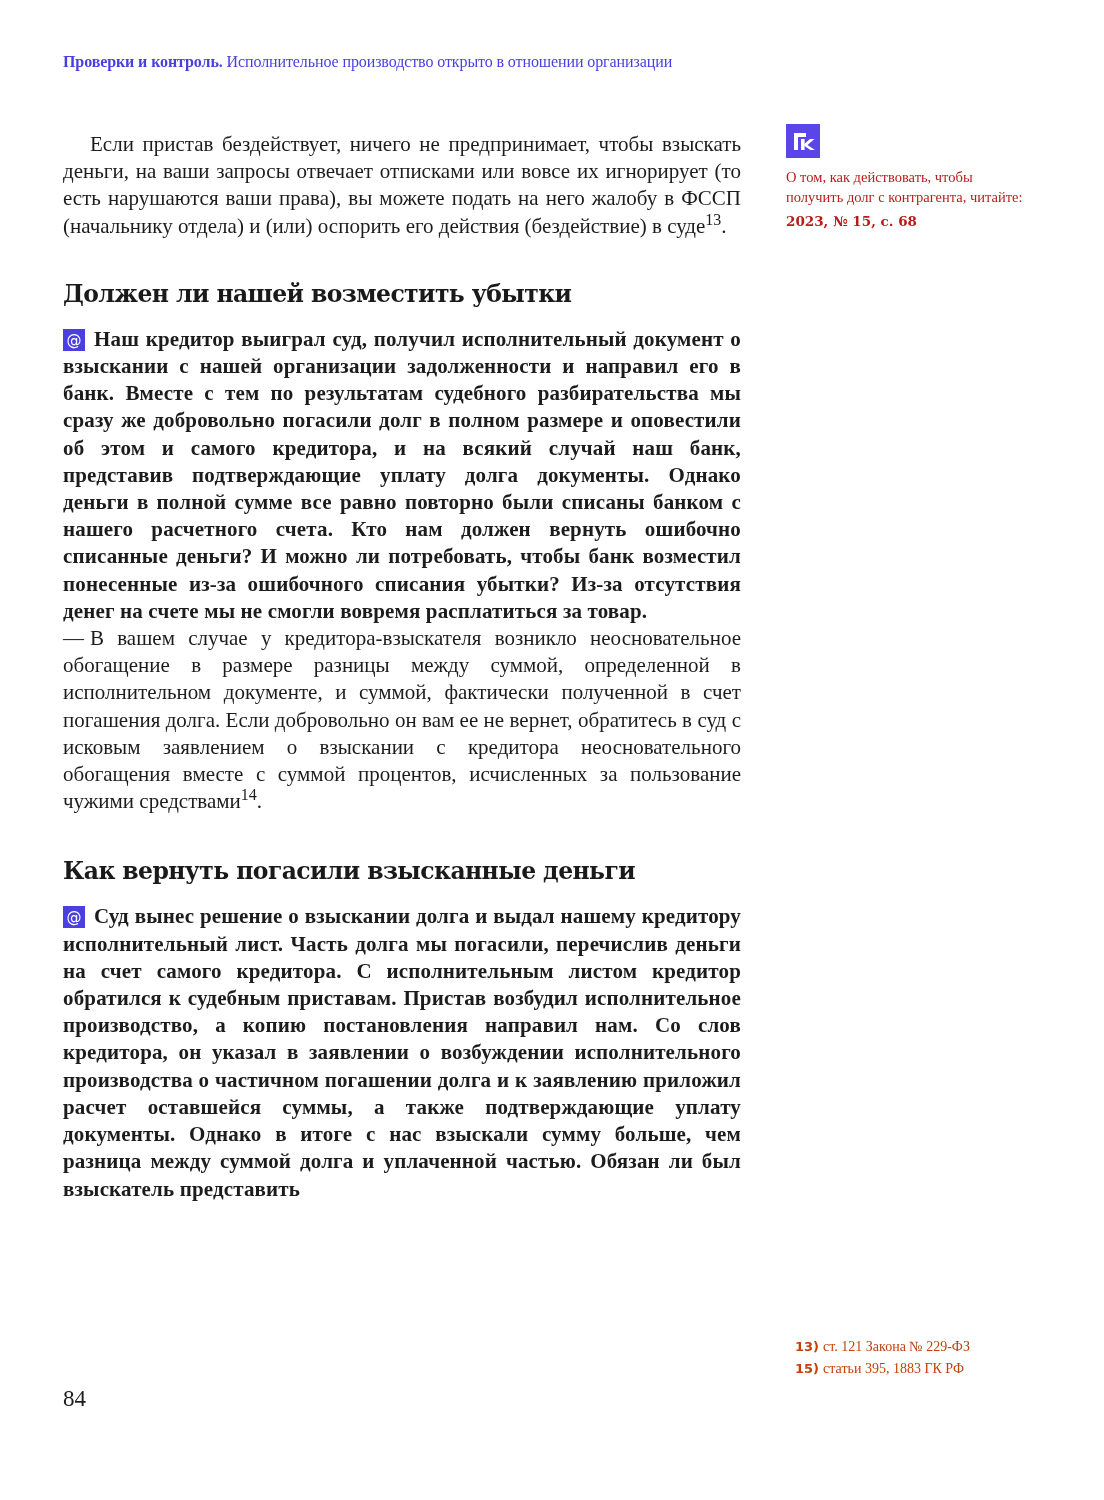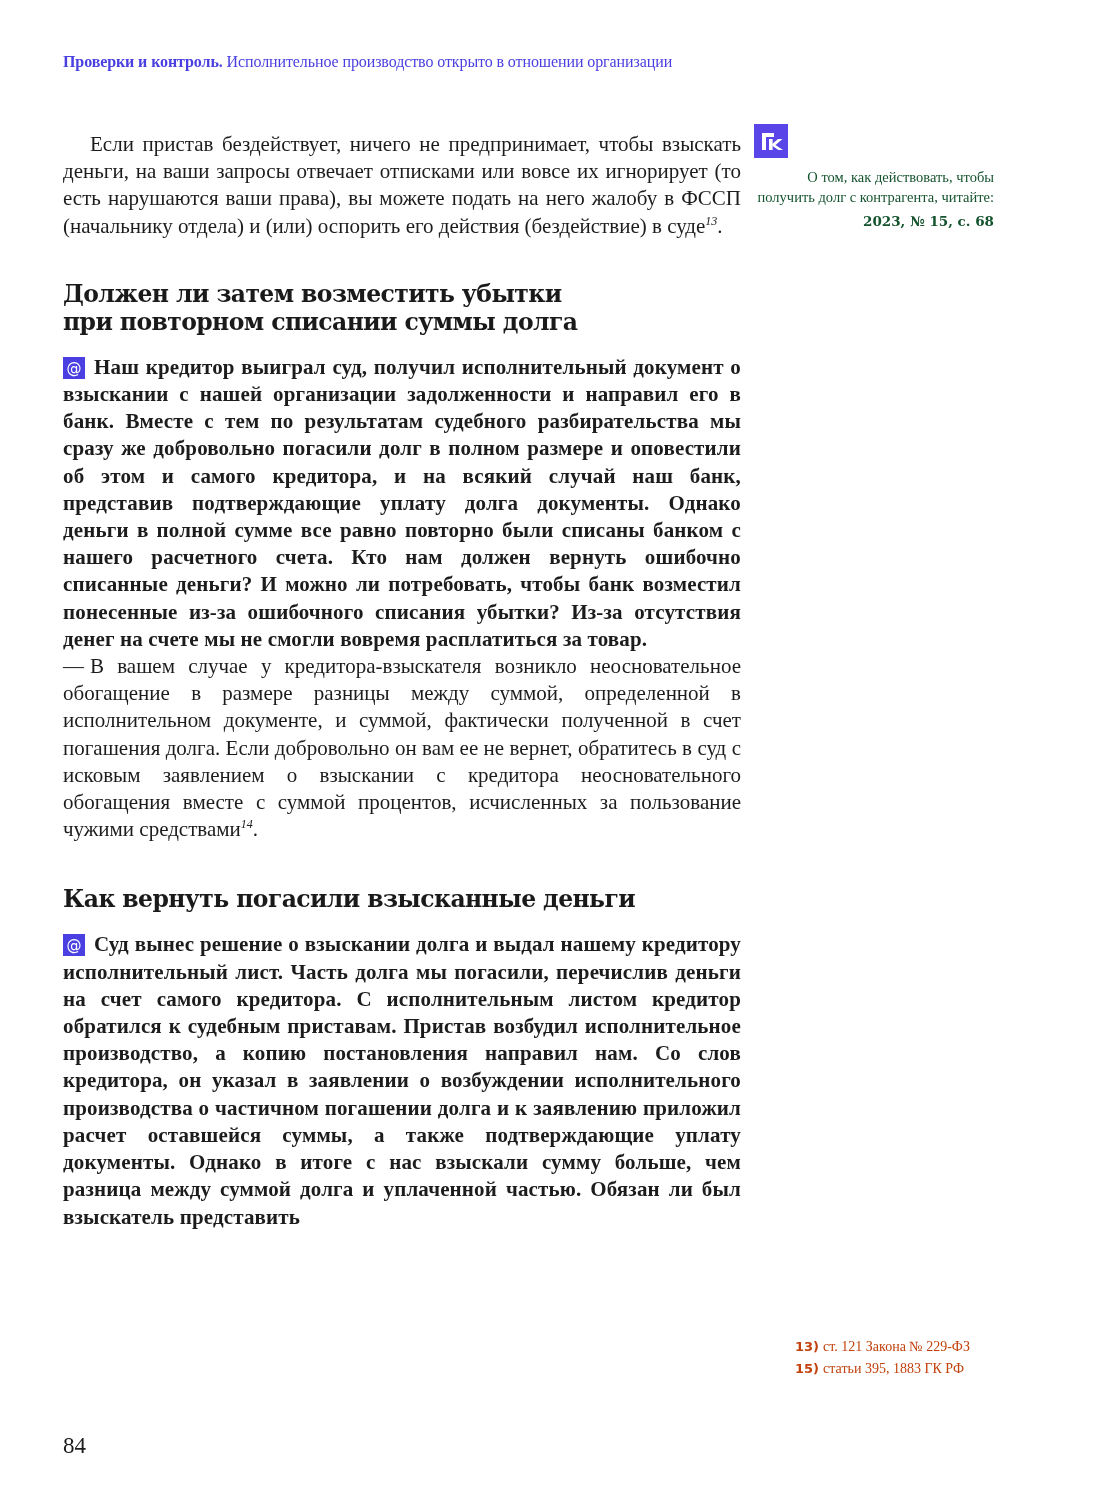--- a/index.html
+++ b/index.html
@@ -40,24 +40,23 @@
       color: #1c1c1c;
     }
     .main p {
       margin: 0;
       text-align: justify;
     }
     .main p.indent {
       text-indent: 27px;
     }
     .main sup {
-      font-size: 12px;
+      font-size: 16px;
       line-height: 0;
       vertical-align: 8px;
-      font-style: italic;
     }
     .heading {
       font-family: "DejaVu Serif", "Liberation Serif", serif;
       font-weight: bold;
       font-size: 23.5px;
       line-height: 28px;
       color: #1a1a1a;
       margin: 0;
       letter-spacing: -0.6px;
     }
@@ -91,28 +90,27 @@
     }
     .answer-dash {
       display: inline-block;
       margin-right: 6px;
     }
     .gap-p {
       margin-top: 4px !important;
     }
     .sidebar {
       position: absolute;
-      left: 754px;
+      left: 786px;
       top: 124px;
       width: 240px;
       font-family: "Liberation Serif", "DejaVu Serif", serif;
       font-size: 14.5px;
       line-height: 20px;
-      color: #14532d;
-      text-align: right;
+      color: #b91c1c;
     }
     .logo {
       width: 34px;
       height: 34px;
       background: #5a46e8;
       position: relative;
       margin-bottom: 9px;
     }
     .logo svg {
       position: absolute;
@@ -136,40 +134,39 @@
     }
     .footnotes .num {
       font-family: "DejaVu Sans", sans-serif;
       font-weight: bold;
       font-size: 13px;
       margin-right: 4px;
     }
     .page-number {
       position: absolute;
       left: 63px;
-      top: 1433px;
+      top: 1386px;
       font-family: "Liberation Serif", "DejaVu Serif", serif;
       font-size: 23px;
       color: #1c1c1c;
     }
   </style>
 </head>
 <body>
 
 <div class="running-head">
   <span class="section">Проверки и контроль.</span>
   <span>Исполнительное производство открыто в отношении организации</span>
 </div>
 
 <div class="main">
   <p class="indent"><span>Если пристав бездействует, ничего не предпринимает, чтобы взыскать деньги, на ваши запросы отвечает отписками или вовсе их игнорирует (то есть нарушаются ваши права), вы можете подать на него жалобу в ФССП (начальнику отдела) и (или) оспорить его действия (бездействие) в суде</span><sup>13</sup><span>.</span></p>
 
   <h2 class="heading h1">
-    <span>Должен ли затем возместить убытки</span><br>
-    <span>при повторном списании суммы долга</span>
+    <span>Должен ли нашей возместить убытки</span><br>
   </h2>
 
   <p class="question"><span class="at-icon">@</span><span>Наш кредитор выиграл суд, получил исполнительный документ о взыскании с нашей организации задолженности и направил его в банк. Вместе с тем по результатам судебного разбирательства мы сразу же добровольно погасили долг в полном размере и оповестили об этом и самого кредитора, и на всякий случай наш банк, представив подтверждающие уплату долга документы. Однако деньги в полной сумме все равно повторно были списаны банком с нашего расчетного счета. Кто нам должен вернуть ошибочно списанные деньги? И можно ли потребовать, чтобы банк возместил понесенные из-за ошибочного списания убытки? Из-за отсутствия денег на счете мы не смогли вовремя расплатиться за товар.</span></p>
 
   <p><span class="answer-dash">—</span><span>В вашем случае у кредитора-взыскателя возникло неосновательное обогащение в размере разницы между суммой, определенной в исполнительном документе, и суммой, фактически полученной в счет погашения долга. Если добровольно он вам ее не вернет, обратитесь в суд с исковым заявлением о взыскании с кредитора неосновательного обогащения вместе с суммой процентов, исчисленных за пользование чужими средствами</span><sup>14</sup><span>.</span></p>
 
 
   <h2 class="heading h2">Как вернуть погасили взысканные деньги</h2>
 
   <p class="question"><span class="at-icon">@</span><span>Суд вынес решение о взыскании долга и выдал нашему кредитору исполнительный лист. Часть долга мы погасили, перечислив деньги на счет самого кредитора. С исполнительным листом кредитор обратился к судебным приставам. Пристав возбудил исполнительное производство, а копию постановления направил нам. Со слов кредитора, он указал в заявлении о возбуждении исполнительного производства о частичном погашении долга и к заявлению приложил расчет оставшейся суммы, а также подтверждающие уплату документы. Однако в итоге с нас взыскали сумму больше, чем разница между суммой долга и уплаченной частью. Обязан ли был взыскатель представить</span></p>

